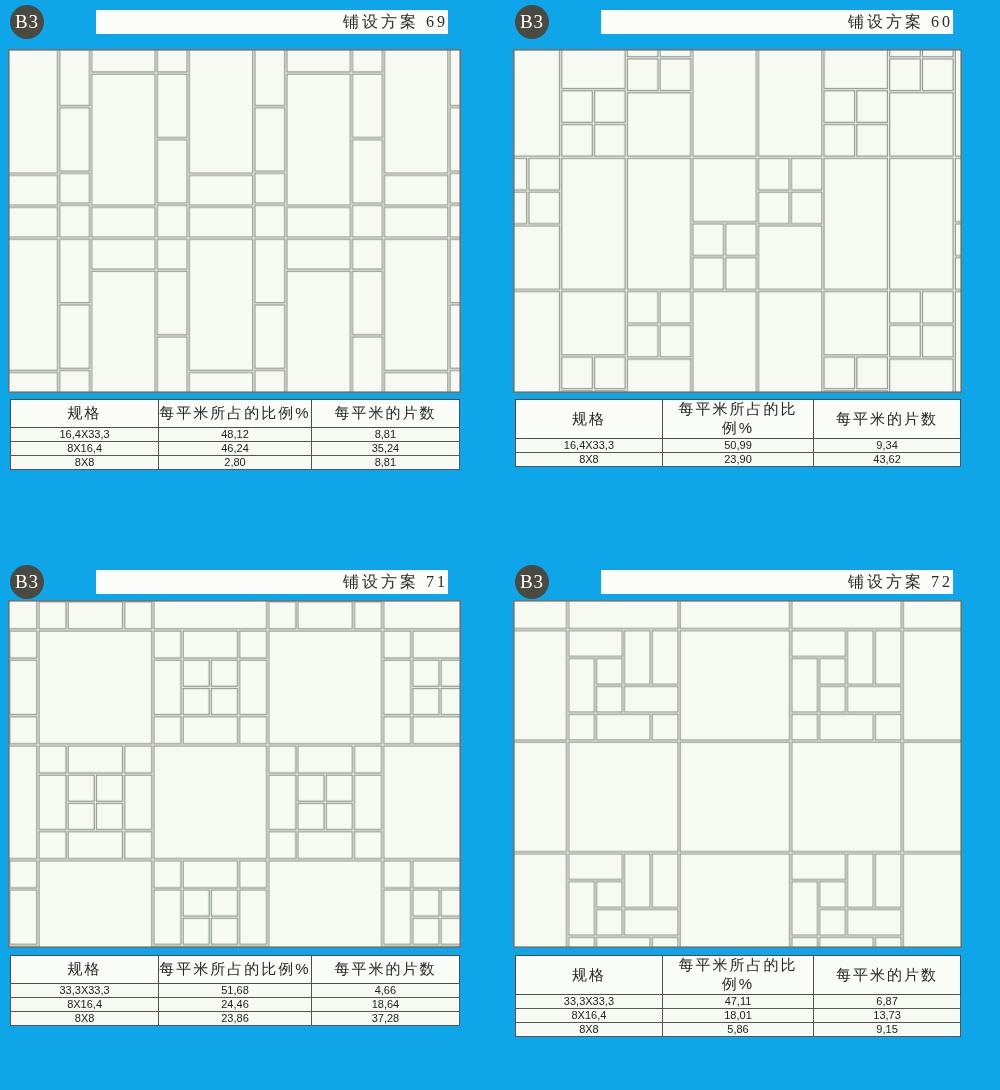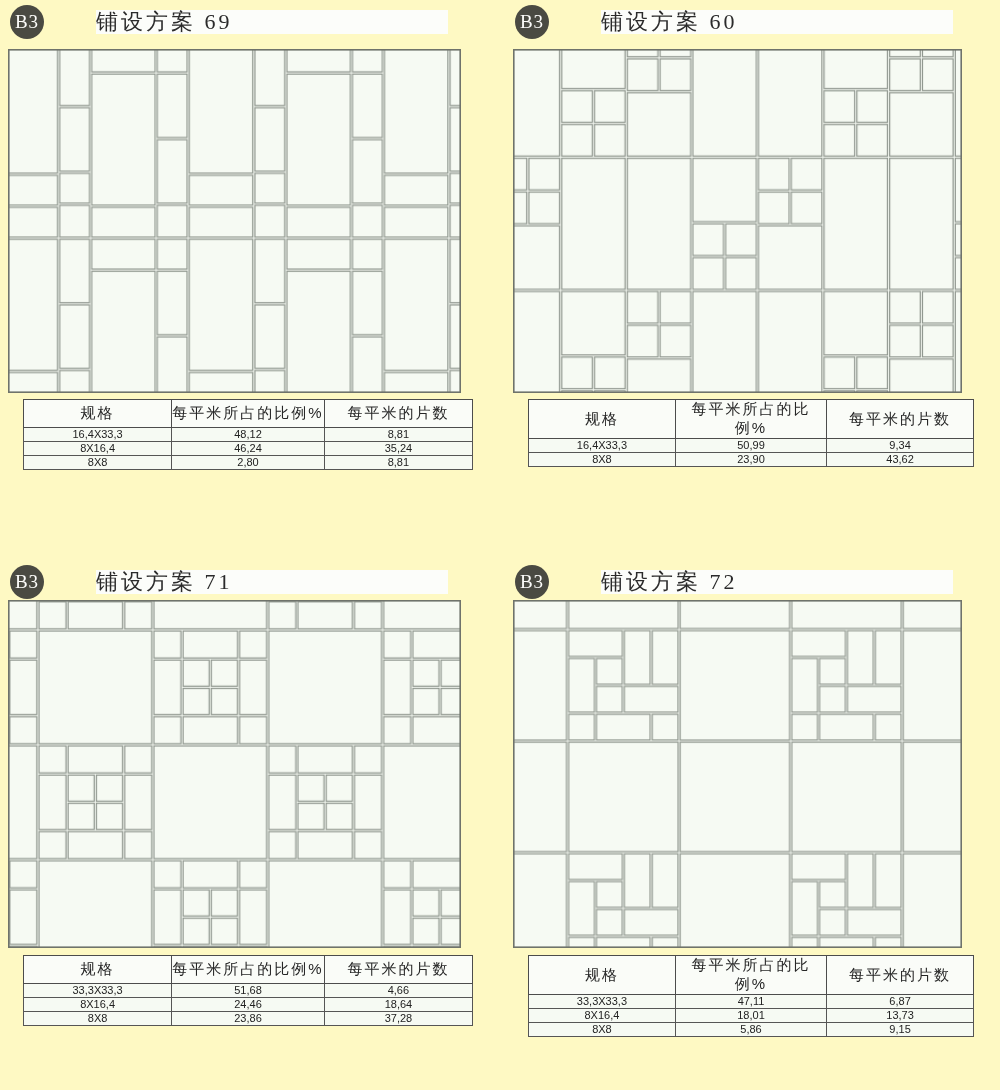--- a/index.html
+++ b/index.html
@@ -1,46 +1,46 @@
 <!DOCTYPE html>
 <html><head>
 <meta charset="utf-8">
 <style>
   html,body{margin:0;padding:0;background:#f1f6ee;}
   .page{
     position:relative;width:1000px;height:1090px;overflow:hidden;
-    background:#fef9c3;font-family:"Liberation Sans",sans-serif;color:#2f2f2f;
+    background:#0ea5e9;font-family:"Liberation Sans",sans-serif;color:#2f2f2f;
   }
   .quad{position:absolute;}
   .quad.qtl{left:8px;top:5px;width:453px;}
   .quad.qtr{left:513px;top:5px;width:449px;}
   .quad.qbl{left:8px;top:565px;width:453px;}
   .quad.qbr{left:513px;top:565px;width:449px;}
 
   .badge{
     position:absolute;left:2px;top:0;width:34px;height:34px;border-radius:50%;
     background:#4a4a42;color:#fdfdfb;display:flex;align-items:center;justify-content:center;
     font-family:"Liberation Serif",serif;font-size:19px;letter-spacing:1px;
   }
   .title-band{
     position:absolute;left:88px;top:5px;width:352px;height:24px;background:#fcfdfa;
-    display:flex;align-items:center;justify-content:flex-start;
-    font-family:"Liberation Serif",serif;font-size:22px;letter-spacing:3px;color:#2b2b2b;
+    display:flex;align-items:center;justify-content:flex-end;
+    font-family:"Liberation Serif",serif;font-size:16px;letter-spacing:3px;color:#2b2b2b;
   }
   .diagram{
     position:absolute;left:0;right:0;background:#f3f7f0;
   }
   .top .diagram{top:44px;height:344px;}
   .bot .diagram{top:35px;height:348px;}
   .diagram svg{display:block;}
 
   .spec-table{position:absolute;left:2px;right:1px;}
   .top .spec-table{top:394px;}
   .bot .spec-table{top:390px;}
-  table.spec{width:100%;border-collapse:collapse;background:#f6faf3;margin-left:13px;}
+  table.spec{width:100%;border-collapse:collapse;background:#f6faf3;}
   table.spec th{
     font-weight:normal;font-size:15px;height:27px;border:1px solid #4c4c4c;
     background:#fafcf8;letter-spacing:2px;padding:0;color:#262626;
   }
   table.spec td{
     font-size:11px;height:13px;line-height:13px;border:1px solid #555;
     text-align:center;padding:0;color:#222;
   }
   table.spec col.c1{width:33%;} table.spec col.c2{width:34%;} table.spec col.c3{width:33%;}
 </style>

